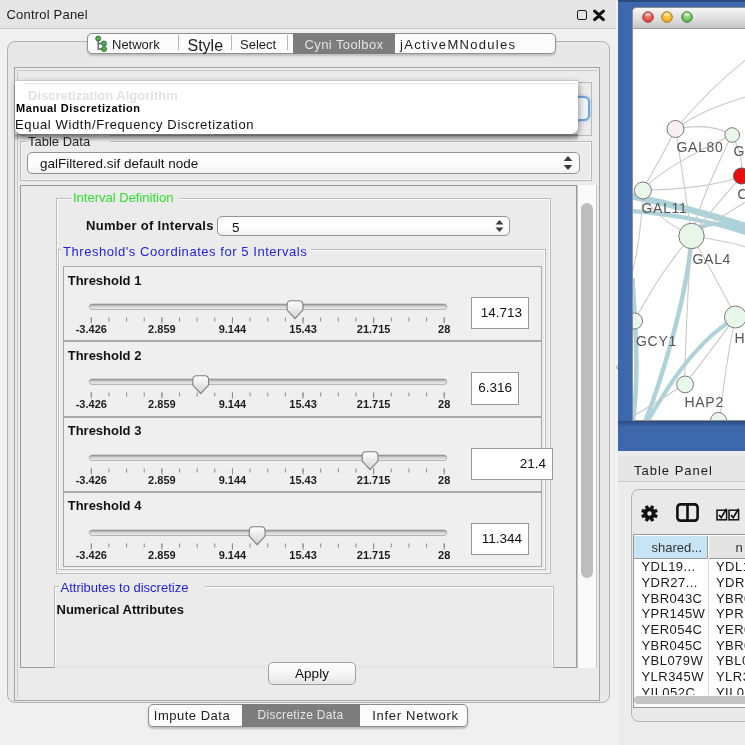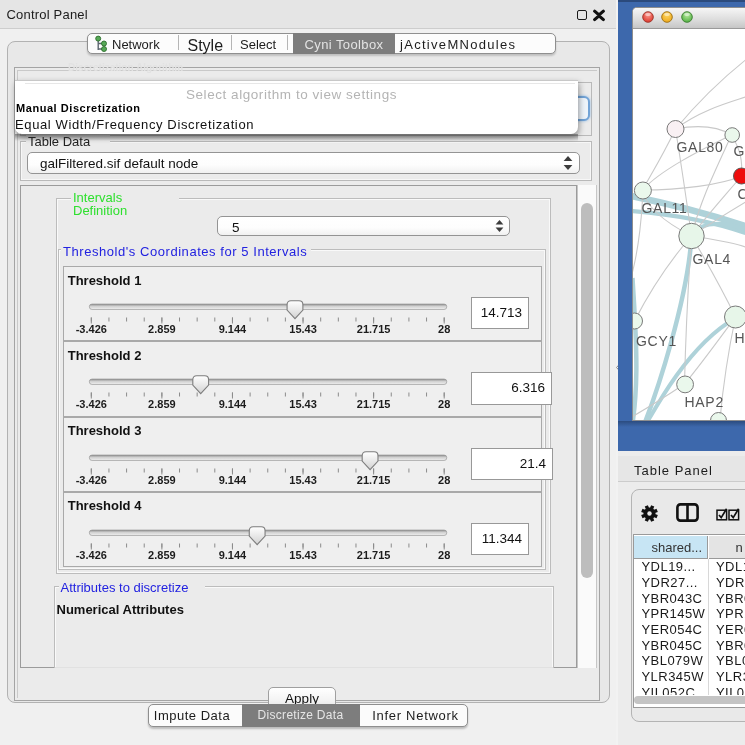--- a/index.html
+++ b/index.html
@@ -28,21 +28,22 @@
     </div>
 <div class="a" style="left:40px;top:156px;width:300px;height:14px;font-size:13.5px;color:#111;">galFiltered.sif default node</div>
 <svg class="a" style="left:562px;top:156px;" width="12" height="14" viewBox="0 0 12 14">
       <path d="M6 0 L10.4 5 H1.6 Z" fill="#3c3c3c"></path>
       <path d="M6 14 L10.4 9 H1.6 Z" fill="#3c3c3c"></path>
     </svg>
 <div class="a" style="left:20px;top:184.5px;width:557px;height:483.5px;border:1px solid #9b9b9b;box-sizing:border-box;"></div>
 <div class="a" style="left:577px;top:185px;width:20px;height:483px;background:#fafafa;border:1px solid #c6c6c6;border-top:none;border-bottom:none;box-sizing:border-box;"></div>
 <div class="a" style="left:580.5px;top:203px;width:12.5px;height:375px;background:#bdbdbd;border-radius:6px;"></div>
 <div class="a" style="left:55.5px;top:197.5px;width:495px;height:376px;border:1px solid #bcbcbc;box-shadow:inset 0 0 0 1px rgba(255,255,255,.7);box-sizing:border-box;"></div>
-<div class="a" style="left:71px;top:191px;width:104px;height:13px;font-size:13px;line-height:13px;color:#2ee02e;background:#ebebeb;padding:0 2px;">Intervals Definition</div>
+<div class="a" style="left:71px;top:191px;width:104px;height:13px;font-size:13px;line-height:13px;color:#2ee02e;background:#ebebeb;padding:0 2px;">Interval Definition</div>
+<div class="a" style="left:86px;top:217.5px;width:180px;height:14px;font-size:13px;font-weight:bold;color:#111;letter-spacing:0.3px;">Number of Intervals</div>
 <div class="a" style="left:217px;top:216px;width:293px;height:20px;">
       <div class="combo" style="width:293px;height:20px;"></div>
     </div>
 <div class="a" style="left:232px;top:219.5px;width:40px;height:14px;font-size:13.5px;color:#111;">5</div>
 <svg class="a" style="left:494px;top:220px;" width="11" height="12" viewBox="0 0 11 12">
       <path d="M5.5 0 L9.4 4.4 H1.6 Z" fill="#3c3c3c"></path>
       <path d="M5.5 12 L9.4 7.6 H1.6 Z" fill="#3c3c3c"></path>
     </svg>
 <div class="a" style="left:58px;top:248.8px;width:488px;height:321px;border:1px solid #bcbcbc;box-shadow:inset 0 0 0 1px rgba(255,255,255,.7);box-sizing:border-box;"></div>
 <div class="a" style="left:61px;top:244.5px;width:246px;height:13px;font-size:13px;line-height:13px;color:#2222e0;background:#ebebeb;padding:0 2px;letter-spacing:0.55px;">Threshold's Coordinates for 5 Intervals</div>
@@ -147,21 +148,21 @@
         <path d="M0.6 4.5 Q0.6 0.6 4.5 0.6 L12.5 0.6 Q16.4 0.6 16.4 4.5 L16.4 9.8 L8.5 18.4 L0.6 9.8 Z" fill="url(#thg)" stroke="#7d7d7d" stroke-width="1.1"></path>
       </g>
 <text x="28.30" y="66.5" font-size="11" font-weight="bold" fill="#1c1c1c" text-anchor="middle" font-family="Liberation Sans,sans-serif">-3.426</text>
       <text x="98.88" y="66.5" font-size="11" font-weight="bold" fill="#1c1c1c" text-anchor="middle" font-family="Liberation Sans,sans-serif">2.859</text>
       <text x="169.46" y="66.5" font-size="11" font-weight="bold" fill="#1c1c1c" text-anchor="middle" font-family="Liberation Sans,sans-serif">9.144</text>
       <text x="240.04" y="66.5" font-size="11" font-weight="bold" fill="#1c1c1c" text-anchor="middle" font-family="Liberation Sans,sans-serif">15.43</text>
       <text x="310.62" y="66.5" font-size="11" font-weight="bold" fill="#1c1c1c" text-anchor="middle" font-family="Liberation Sans,sans-serif">21.715</text>
       <text x="381.20" y="66.5" font-size="11" font-weight="bold" fill="#1c1c1c" text-anchor="middle" font-family="Liberation Sans,sans-serif">28</text>
 </svg>
 <div class="a" style="left:471px;top:372.4px;width:58px;height:32.2px;">
-      <div class="vfield" style="width:81px;height:32.2px;line-height:30px;padding-right:6px;">6.316</div>
+      <div class="vfield" style="width:48px;height:32.2px;line-height:30px;padding-right:6px;">6.316</div>
     </div>
 <div class="a" style="left:62.7px;top:416.5px;width:479.3px;height:75.2px;border:1px solid #a9a9a9;background:#efefef;box-sizing:border-box;"></div>
 <div class="a" style="left:67.7px;top:423.3px;width:150px;height:13px;font-size:13px;font-weight:bold;color:#111;">Threshold 3</div>
 <svg class="a" style="left:62.7px;top:416.5px;" width="479" height="75" viewBox="0 0 479 75">
 <defs>
         <linearGradient id="tg416.5" x1="0" y1="0" x2="0" y2="1">
           <stop offset="0" stop-color="#8f8f8f"></stop>
           <stop offset="0.45" stop-color="#d2d2d2"></stop>
           <stop offset="1" stop-color="#efefef"></stop>
         </linearGradient>
@@ -262,21 +263,21 @@
       <text x="240.04" y="66.5" font-size="11" font-weight="bold" fill="#1c1c1c" text-anchor="middle" font-family="Liberation Sans,sans-serif">15.43</text>
       <text x="310.62" y="66.5" font-size="11" font-weight="bold" fill="#1c1c1c" text-anchor="middle" font-family="Liberation Sans,sans-serif">21.715</text>
       <text x="381.20" y="66.5" font-size="11" font-weight="bold" fill="#1c1c1c" text-anchor="middle" font-family="Liberation Sans,sans-serif">28</text>
 </svg>
 <div class="a" style="left:471px;top:522.6px;width:58px;height:32.2px;">
       <div class="vfield" style="width:58px;height:32.2px;line-height:30px;padding-right:6px;">11.344</div>
     </div>
 <div class="a" style="left:53.5px;top:586px;width:500px;height:82px;border:1px solid #bcbcbc;border-bottom:none;box-shadow:inset 0 0 0 1px rgba(255,255,255,.7);box-sizing:border-box;"></div>
 <div class="a" style="left:58.5px;top:580.5px;width:142px;height:13px;font-size:13px;line-height:13px;color:#2222e0;background:#ebebeb;padding:0 2px;">Attributes to discretize</div>
 <div class="a" style="left:56.5px;top:601.8px;width:200px;height:14px;font-size:13px;font-weight:bold;color:#111;">Numerical Attributes</div>
-<div class="a" style="left:268px;top:687px;width:68px;height:22.5px;background:linear-gradient(#ffffff,#f4f4f4 55%,#e4e4e4);border:1px solid #9f9f9f;border-radius:5px;box-sizing:border-box;text-align:center;font-size:13.5px;color:#111;line-height:21px;">Apply</div>
+<div class="a" style="left:268px;top:662px;width:88px;height:22.5px;background:linear-gradient(#ffffff,#f4f4f4 55%,#e4e4e4);border:1px solid #9f9f9f;border-radius:5px;box-sizing:border-box;text-align:center;font-size:13.5px;color:#111;line-height:21px;">Apply</div>
 <div class="a" style="left:148px;top:703.5px;width:319.5px;height:23px;background:#fbfbfb;border:1px solid #8e8e8e;border-radius:5px;box-sizing:border-box;box-shadow:0 2px 2px rgba(0,0,0,0.22);overflow:hidden;"></div>
 <div class="a" style="left:241.5px;top:703.5px;width:118px;height:23px;background:#7d7d7d;"></div>
 <div class="a" style="left:149px;top:707.5px;width:86px;height:14px;font-size:13px;color:#1c1c1c;text-align:center;letter-spacing:0.5px;">Impute Data</div>
 <div class="a" style="left:241.5px;top:707.5px;width:118px;height:14px;font-size:12px;color:#e6e6e6;text-align:center;letter-spacing:0.3px;">Discretize Data</div>
 <div class="a" style="left:363px;top:707.5px;width:105px;height:14px;font-size:13px;color:#1c1c1c;text-align:center;letter-spacing:0.7px;">Infer Network</div>
 <div class="a" style="left:86.5px;top:32.5px;width:469px;height:21.5px;background:#fcfcfc;border:1px solid #8f8f8f;border-radius:5px;box-sizing:border-box;box-shadow:0 2px 2px rgba(0,0,0,0.18);overflow:hidden;"></div>
 <div class="a" style="left:293px;top:32.5px;width:102px;height:21.5px;background:#7d7d7d;"></div>
 <div class="a" style="left:177.5px;top:35px;width:1px;height:15px;background:#b5b5b5;"></div>
 <div class="a" style="left:230.5px;top:35px;width:1px;height:15px;background:#b5b5b5;"></div>
 <div class="a" style="left:287px;top:35px;width:1px;height:15px;background:#b5b5b5;"></div>
@@ -286,22 +287,21 @@
 <circle cx="9" cy="8.5" r="2.5" fill="#57a957" stroke="#2d6e2d" stroke-width="0.9"></circle>
 <circle cx="9" cy="14" r="2.5" fill="#57a957" stroke="#2d6e2d" stroke-width="0.9"></circle>
 </svg>
 <div class="a" style="left:112px;top:37px;width:100px;height:14px;font-size:13px;color:#1c1c1c;">Network</div>
 <div class="a" style="left:187.5px;top:37px;width:40px;height:14px;font-size:16px;color:#1c1c1c;">Style</div>
 <div class="a" style="left:240px;top:37px;width:50px;height:14px;font-size:13px;color:#1c1c1c;">Select</div>
 <div class="a" style="left:293px;top:37px;width:102px;height:14px;font-size:13px;color:#e3e3e3;text-align:center;letter-spacing:0.4px;">Cyni Toolbox</div>
 <div class="a" style="left:400px;top:37px;width:120px;height:14px;font-size:13px;color:#1c1c1c;letter-spacing:1.3px;">jActiveMNodules</div>
 <div class="a" style="left:14.5px;top:80px;width:563.5px;height:53.5px;background:#ffffff;border-radius:0 0 7px 7px;box-shadow:1px 3px 6px rgba(0,0,0,0.4);border-top:1px solid #c8c8c8;box-sizing:border-box;"></div>
 <div class="a" style="left:25px;top:82.5px;width:550px;height:1px;background:#e7e7e7;"></div>
-<div class="a" style="left:28px;top:62px;width:220px;height:13px;font-size:10px;color:#e2e2e2;font-weight:bold;margin-left:40px;">Discretization Algorithm</div>
-<div class="a" style="left:186px;top:86.5px;width:220px;height:15px;font-size:13.5px;color:#b4b4b4;letter-spacing:0.55px;">Select algorithm to view settings</div>
+<div class="a" style="left:28px;top:88px;width:220px;height:13px;font-size:13px;color:#e2e2e2;font-weight:bold;">Discretization Algorithm</div>
 <div class="a" style="left:16px;top:101.5px;width:250px;height:14px;font-size:11px;font-weight:bold;color:#000;letter-spacing:0.55px;">Manual Discretization</div>
 <div class="a" style="left:15px;top:116.5px;width:280px;height:14px;font-size:13px;color:#111;letter-spacing:0.62px;">Equal Width/Frequency Discretization</div>
 <div class="a" style="left:15px;top:134px;width:563px;height:7px;background:linear-gradient(rgba(60,60,60,0.5),rgba(60,60,60,0));"></div>
 <div class="a" style="left:616px;top:0;width:4px;height:745px;background:#f2f2f2;"></div>
 <svg class="a" style="left:615.5px;top:363px;" width="5" height="9" viewBox="0 0 5 9">
       <path d="M4.5 0 L0.5 4.5 L4.5 9" stroke="#8a8a8a" stroke-width="1" fill="none"></path>
     </svg>
 <div class="a" style="left:618px;top:0;width:127px;height:451px;background:#3d68ac;"></div>
 <div class="a" style="left:618px;top:0;width:127px;height:2px;background:#2b4a7c;"></div>
 <div class="a" style="left:618px;top:421px;width:127px;height:6px;background:linear-gradient(rgba(15,30,55,0.38),rgba(15,30,55,0));"></div>

